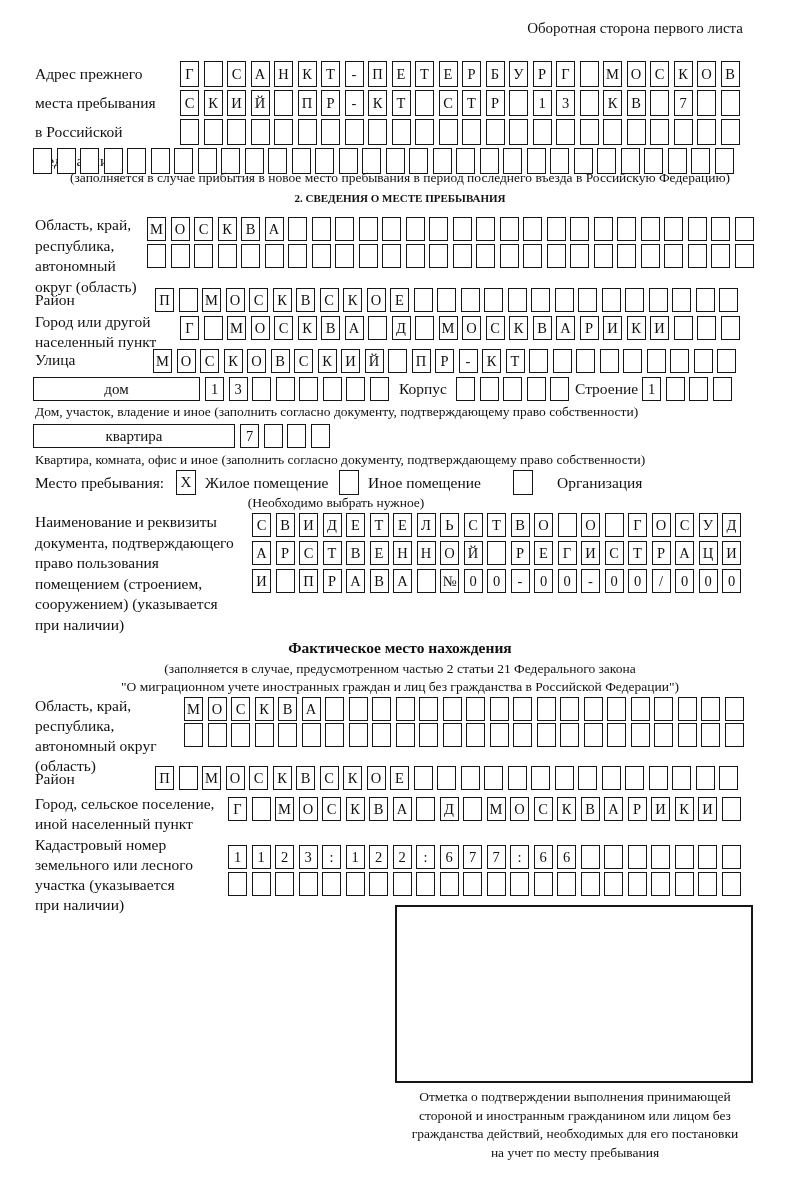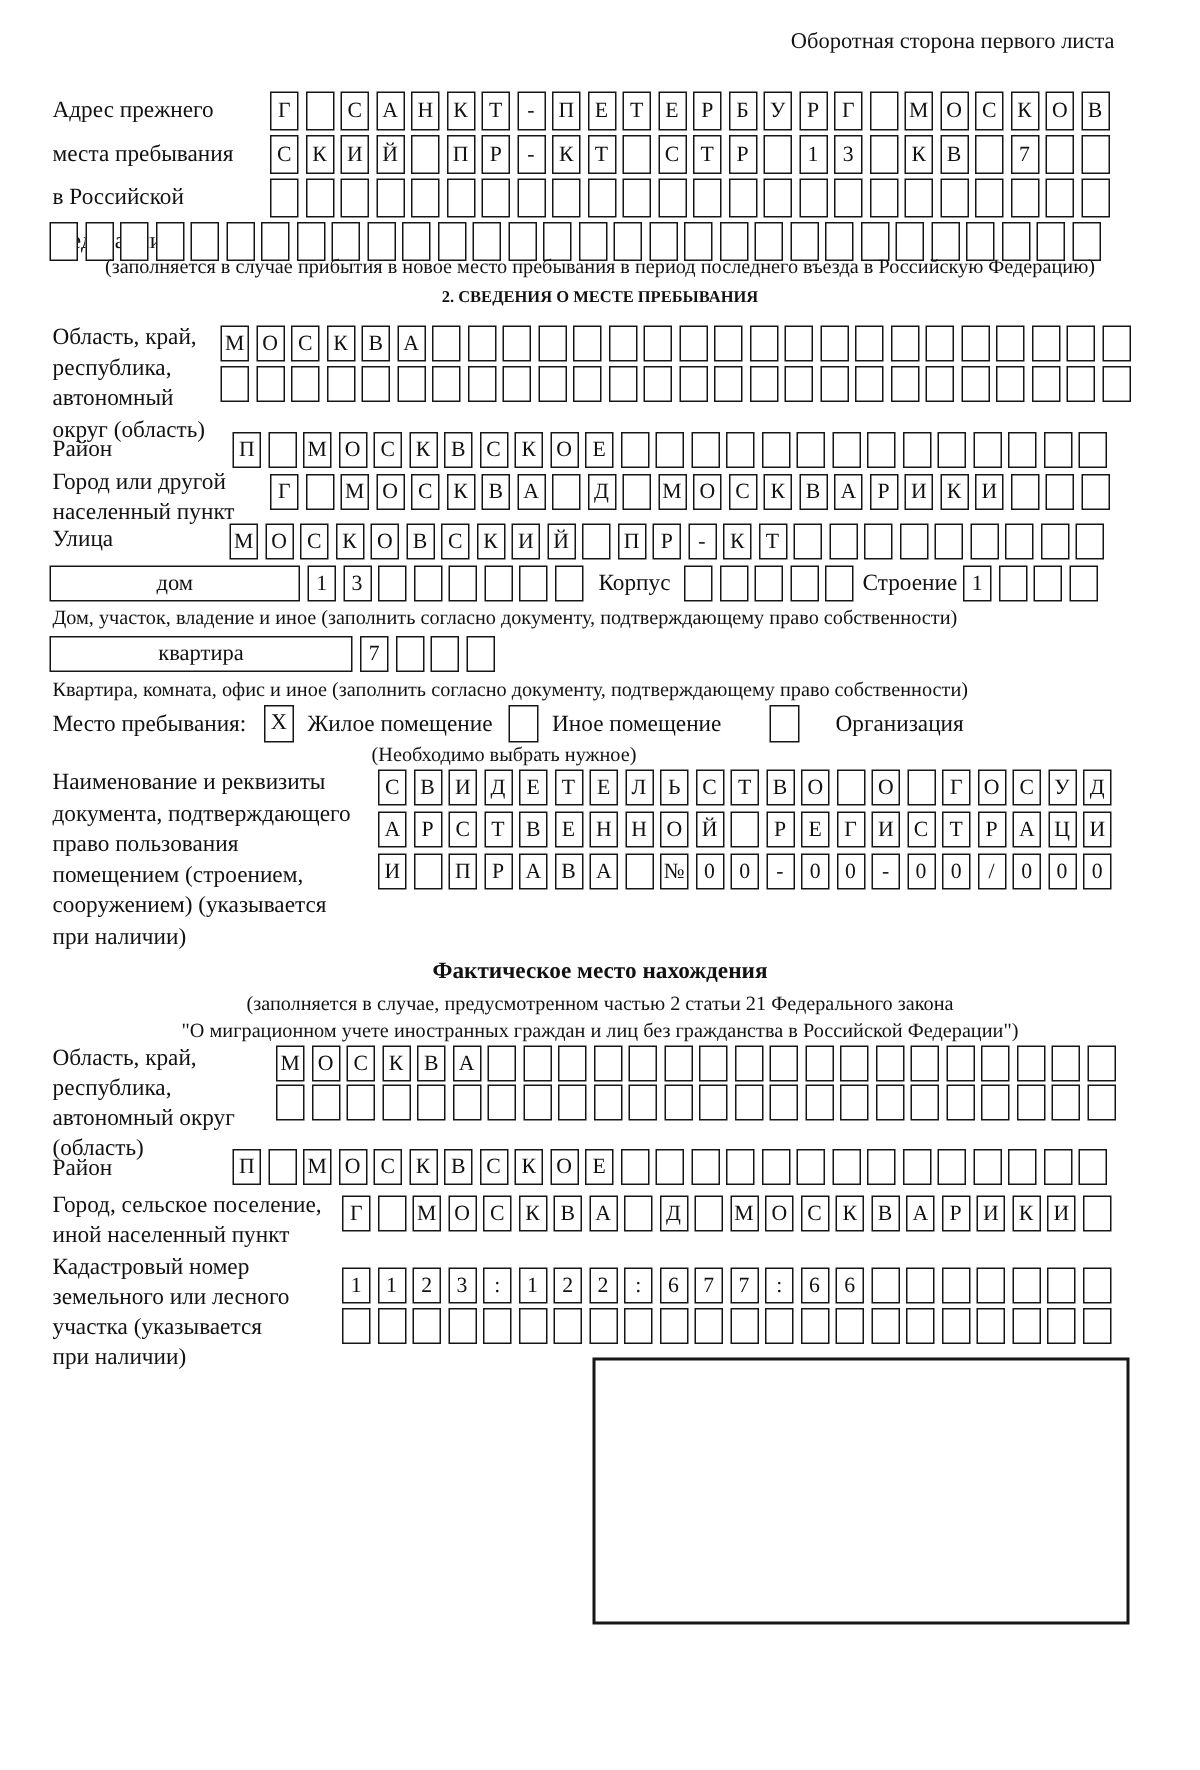--- a/index.html
+++ b/index.html
@@ -600,14 +600,18 @@
       <span class="cell"></span>
       <span class="cell"></span>
       <span class="cell"></span>
       <span class="cell"></span>
       <span class="cell"></span>
       <span class="cell"></span>
       <span class="cell"></span>
     </div>
 
   <div class="bigbox" style="left:395px; top:905px; width:358px; height:178px;"></div>
+  <div class="note" style="left:370px; top:1088px; width:410px; text-align:center; line-height:18.5px;">Отметка о подтверждении выполнения принимающей
+стороной и иностранным гражданином или лицом без
+гражданства действий, необходимых для его постановки
+на учет по месту пребывания</div>
 
 </div>
 
 </body></html>

